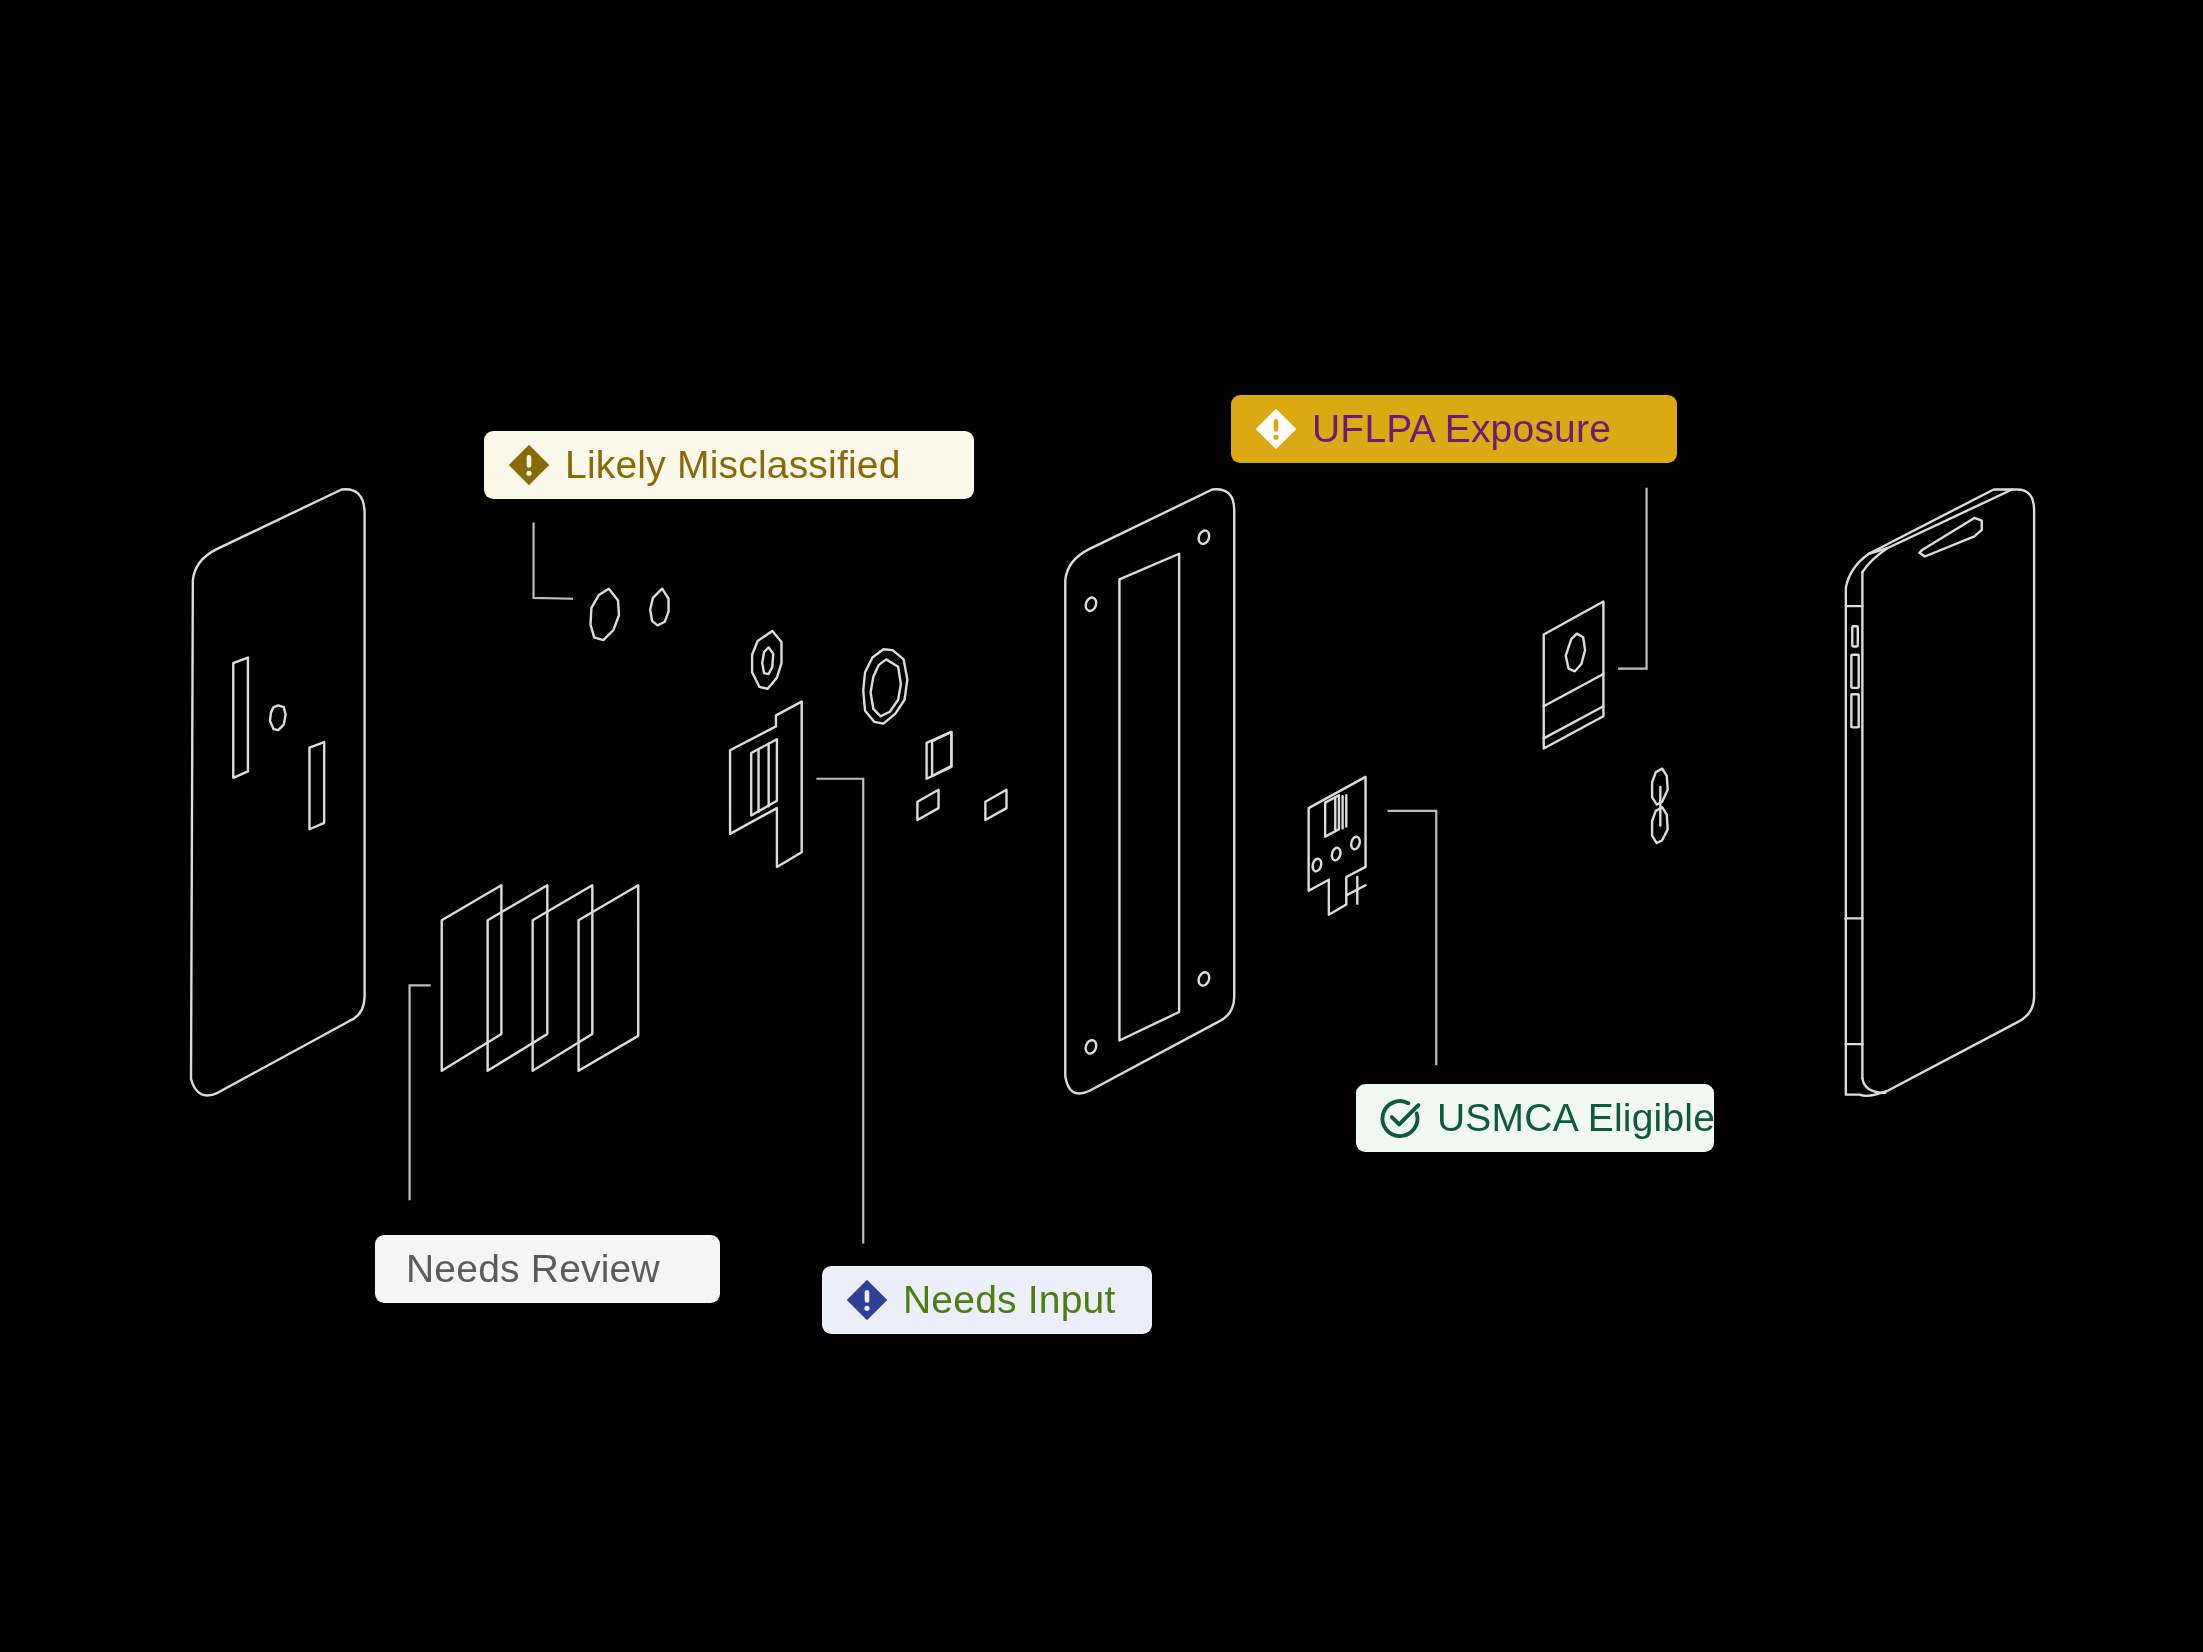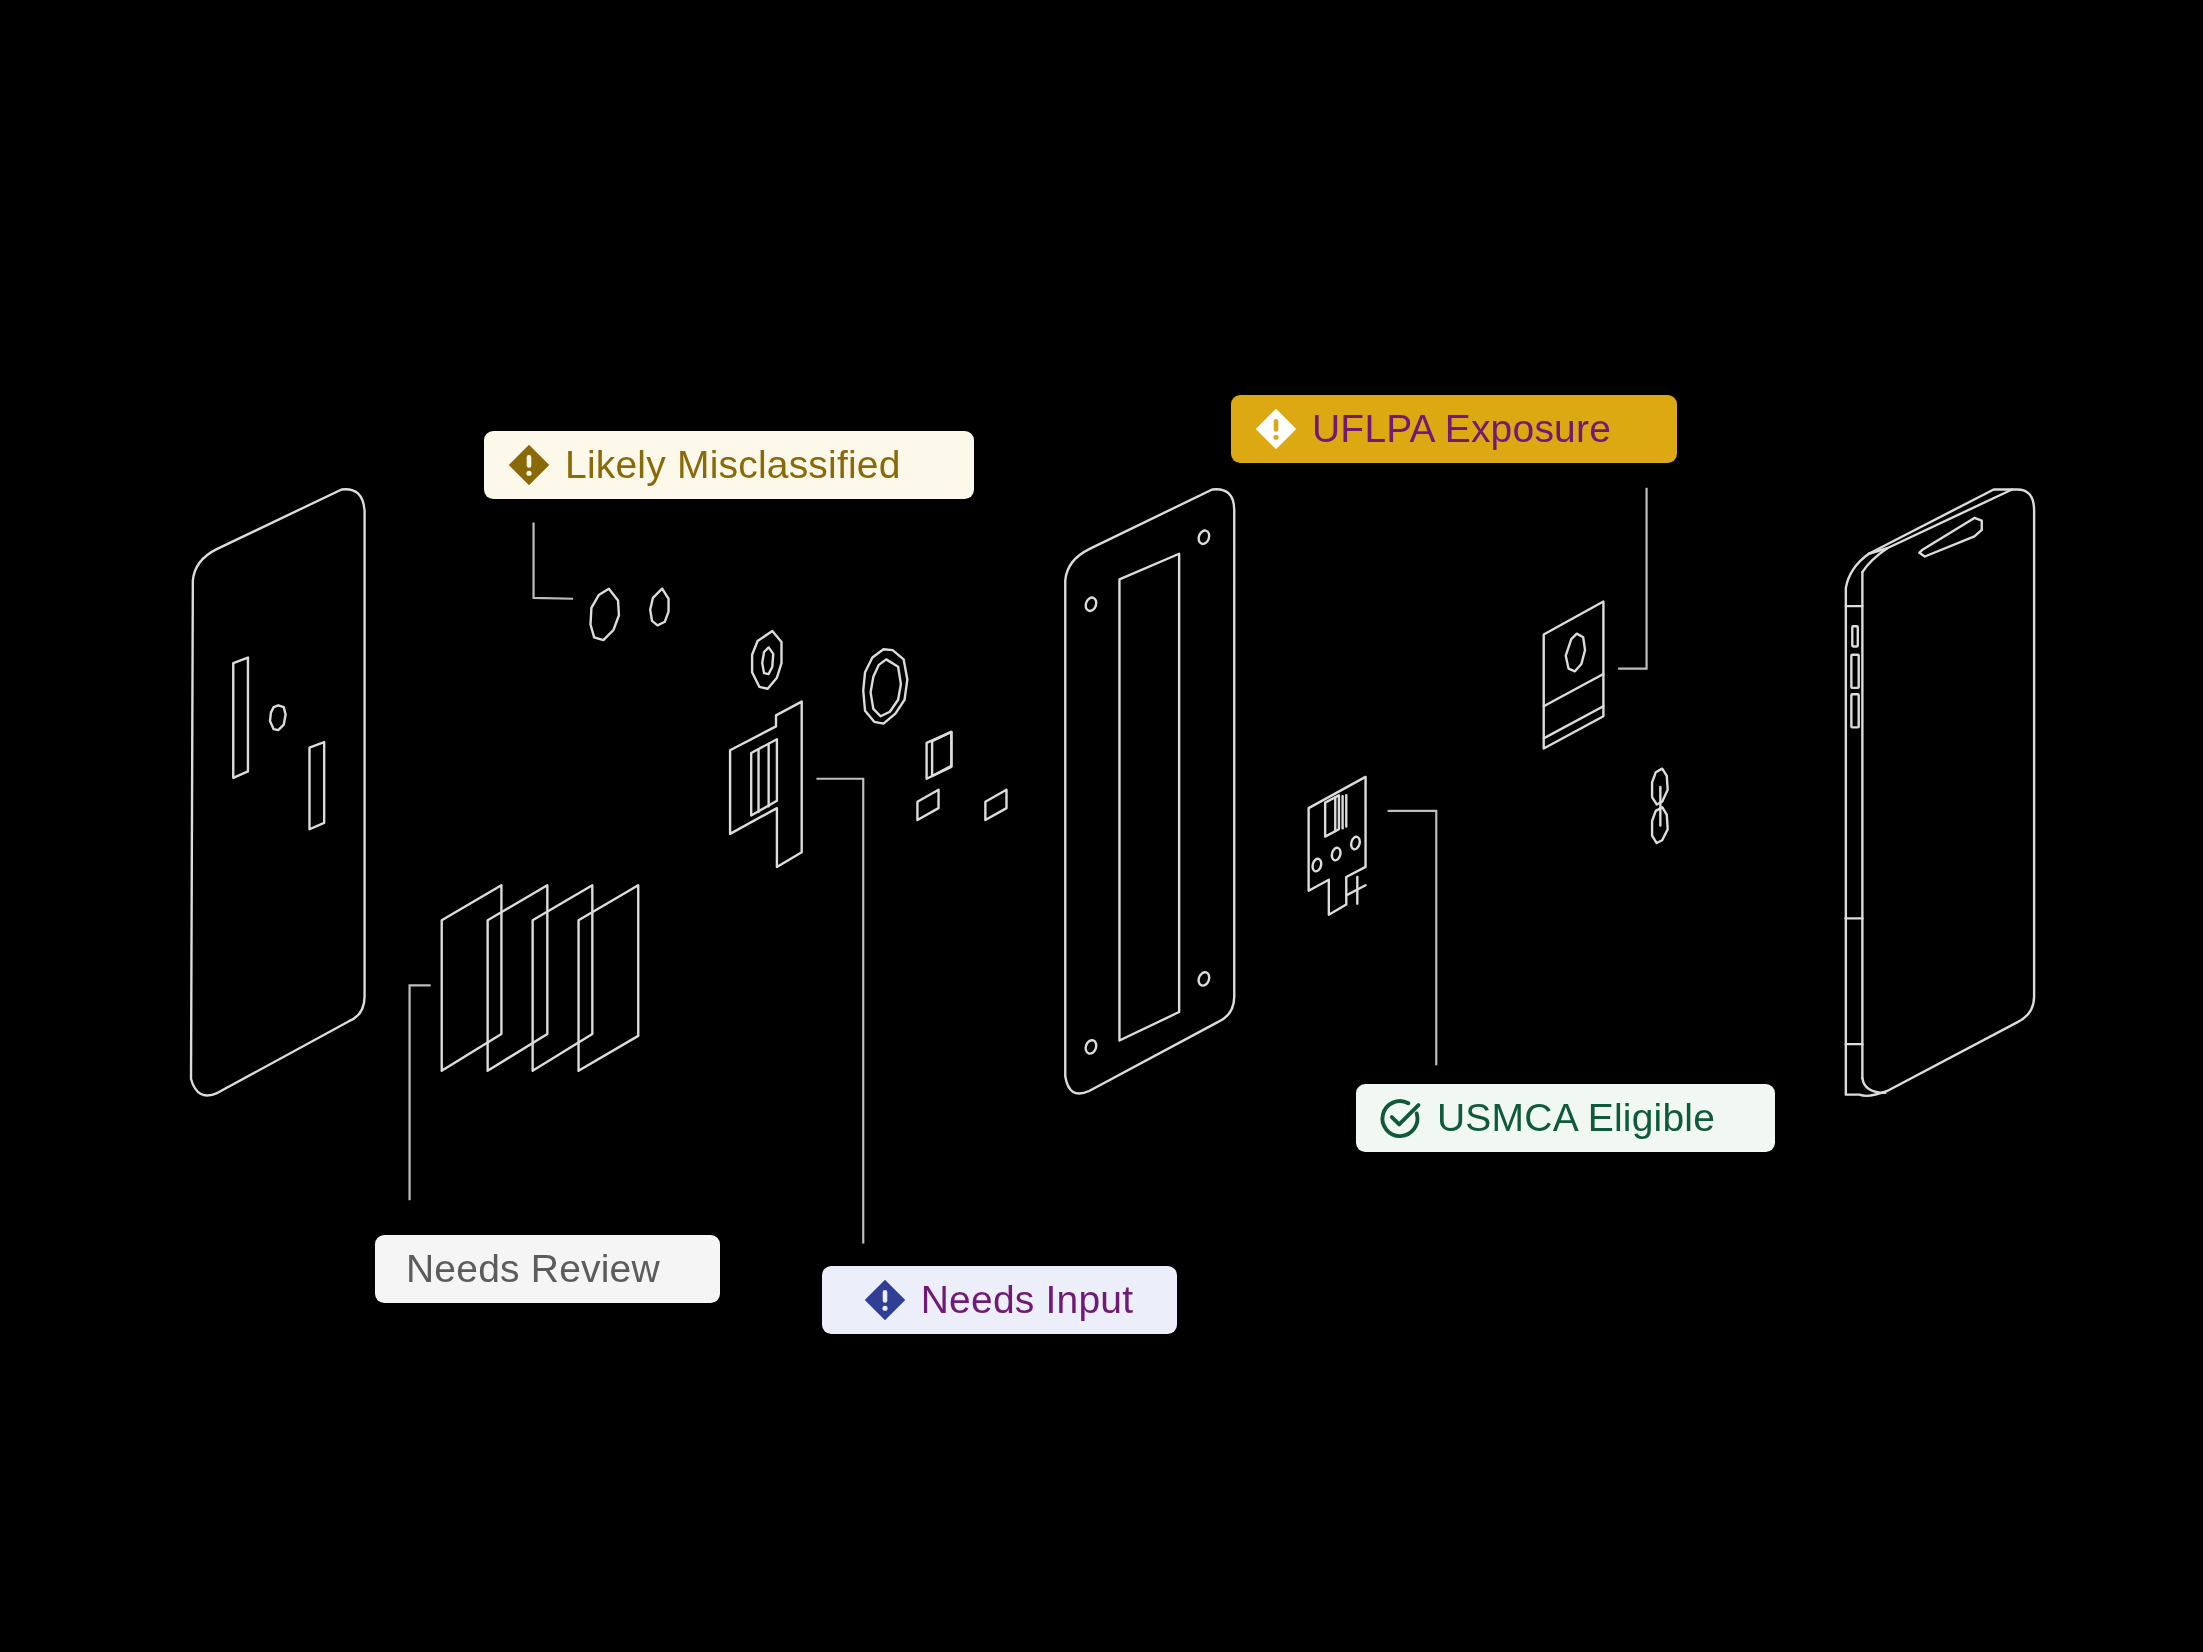--- a/index.html
+++ b/index.html
@@ -205,35 +205,35 @@
   <span class="ico">
     <svg viewBox="0 0 50 50">
         <path class="dia" d="M25 3 L47 25 L25 47 L3 25 Z" fill="#ffffff"></path>
         <rect class="ex" x="22.5" y="14" width="5" height="14" rx="2.5" fill="#dca912"></rect>
         <circle class="ex" cx="25" cy="34" r="2.8" fill="#dca912"></circle>
       </svg>
   </span>
   <span>UFLPA Exposure</span>
 </div>
 
-<div class="badge" id="b-usmca" style="left: 1356px; top: 1084px; width: 419px; background: rgb(241, 247, 242); color: rgb(15, 90, 58);">
+<div class="badge" id="b-usmca" style="left: 1356px; top: 1084px; width: 358px; background: rgb(241, 247, 242); color: rgb(15, 90, 58);">
   <span class="ico">
     <svg viewBox="0 0 50 50">
       <path class="chk" d="M42 20 A19 19 0 1 1 33 9" fill="none" stroke-width="4.2" stroke-linecap="round" stroke="#0f5a3a"></path>
       <path class="chk" d="M15 24 L23 32 L44 11" fill="none" stroke-width="4.2" stroke-linecap="round" stroke-linejoin="round" stroke="#0f5a3a"></path>
     </svg>
   </span>
   <span>USMCA Eligible</span>
 </div>
 
 <div class="badge no-icon" id="b-review" style="left: 375px; top: 1235px; width: 345px; background: rgb(245, 245, 246); color: rgb(92, 92, 92);">
   <span>Needs Review</span>
 </div>
 
-<div class="badge" id="b-input" style="left: 822px; top: 1266px; width: 355px; background: rgb(236, 238, 249); color: #701a75; justify-content: center;">
+<div class="badge" id="b-input" style="left: 822px; top: 1266px; width: 330px; background: rgb(236, 238, 249); color: #4d7c0f;">
   <span class="ico">
     <svg viewBox="0 0 50 50">
         <path class="dia" d="M25 3 L47 25 L25 47 L3 25 Z" fill="#2e3f95"></path>
         <rect class="ex" x="22.5" y="14" width="5" height="14" rx="2.5" fill="#eceef9"></rect>
         <circle class="ex" cx="25" cy="34" r="2.8" fill="#eceef9"></circle>
       </svg>
   </span>
   <span>Needs Input</span>
 </div>
 

